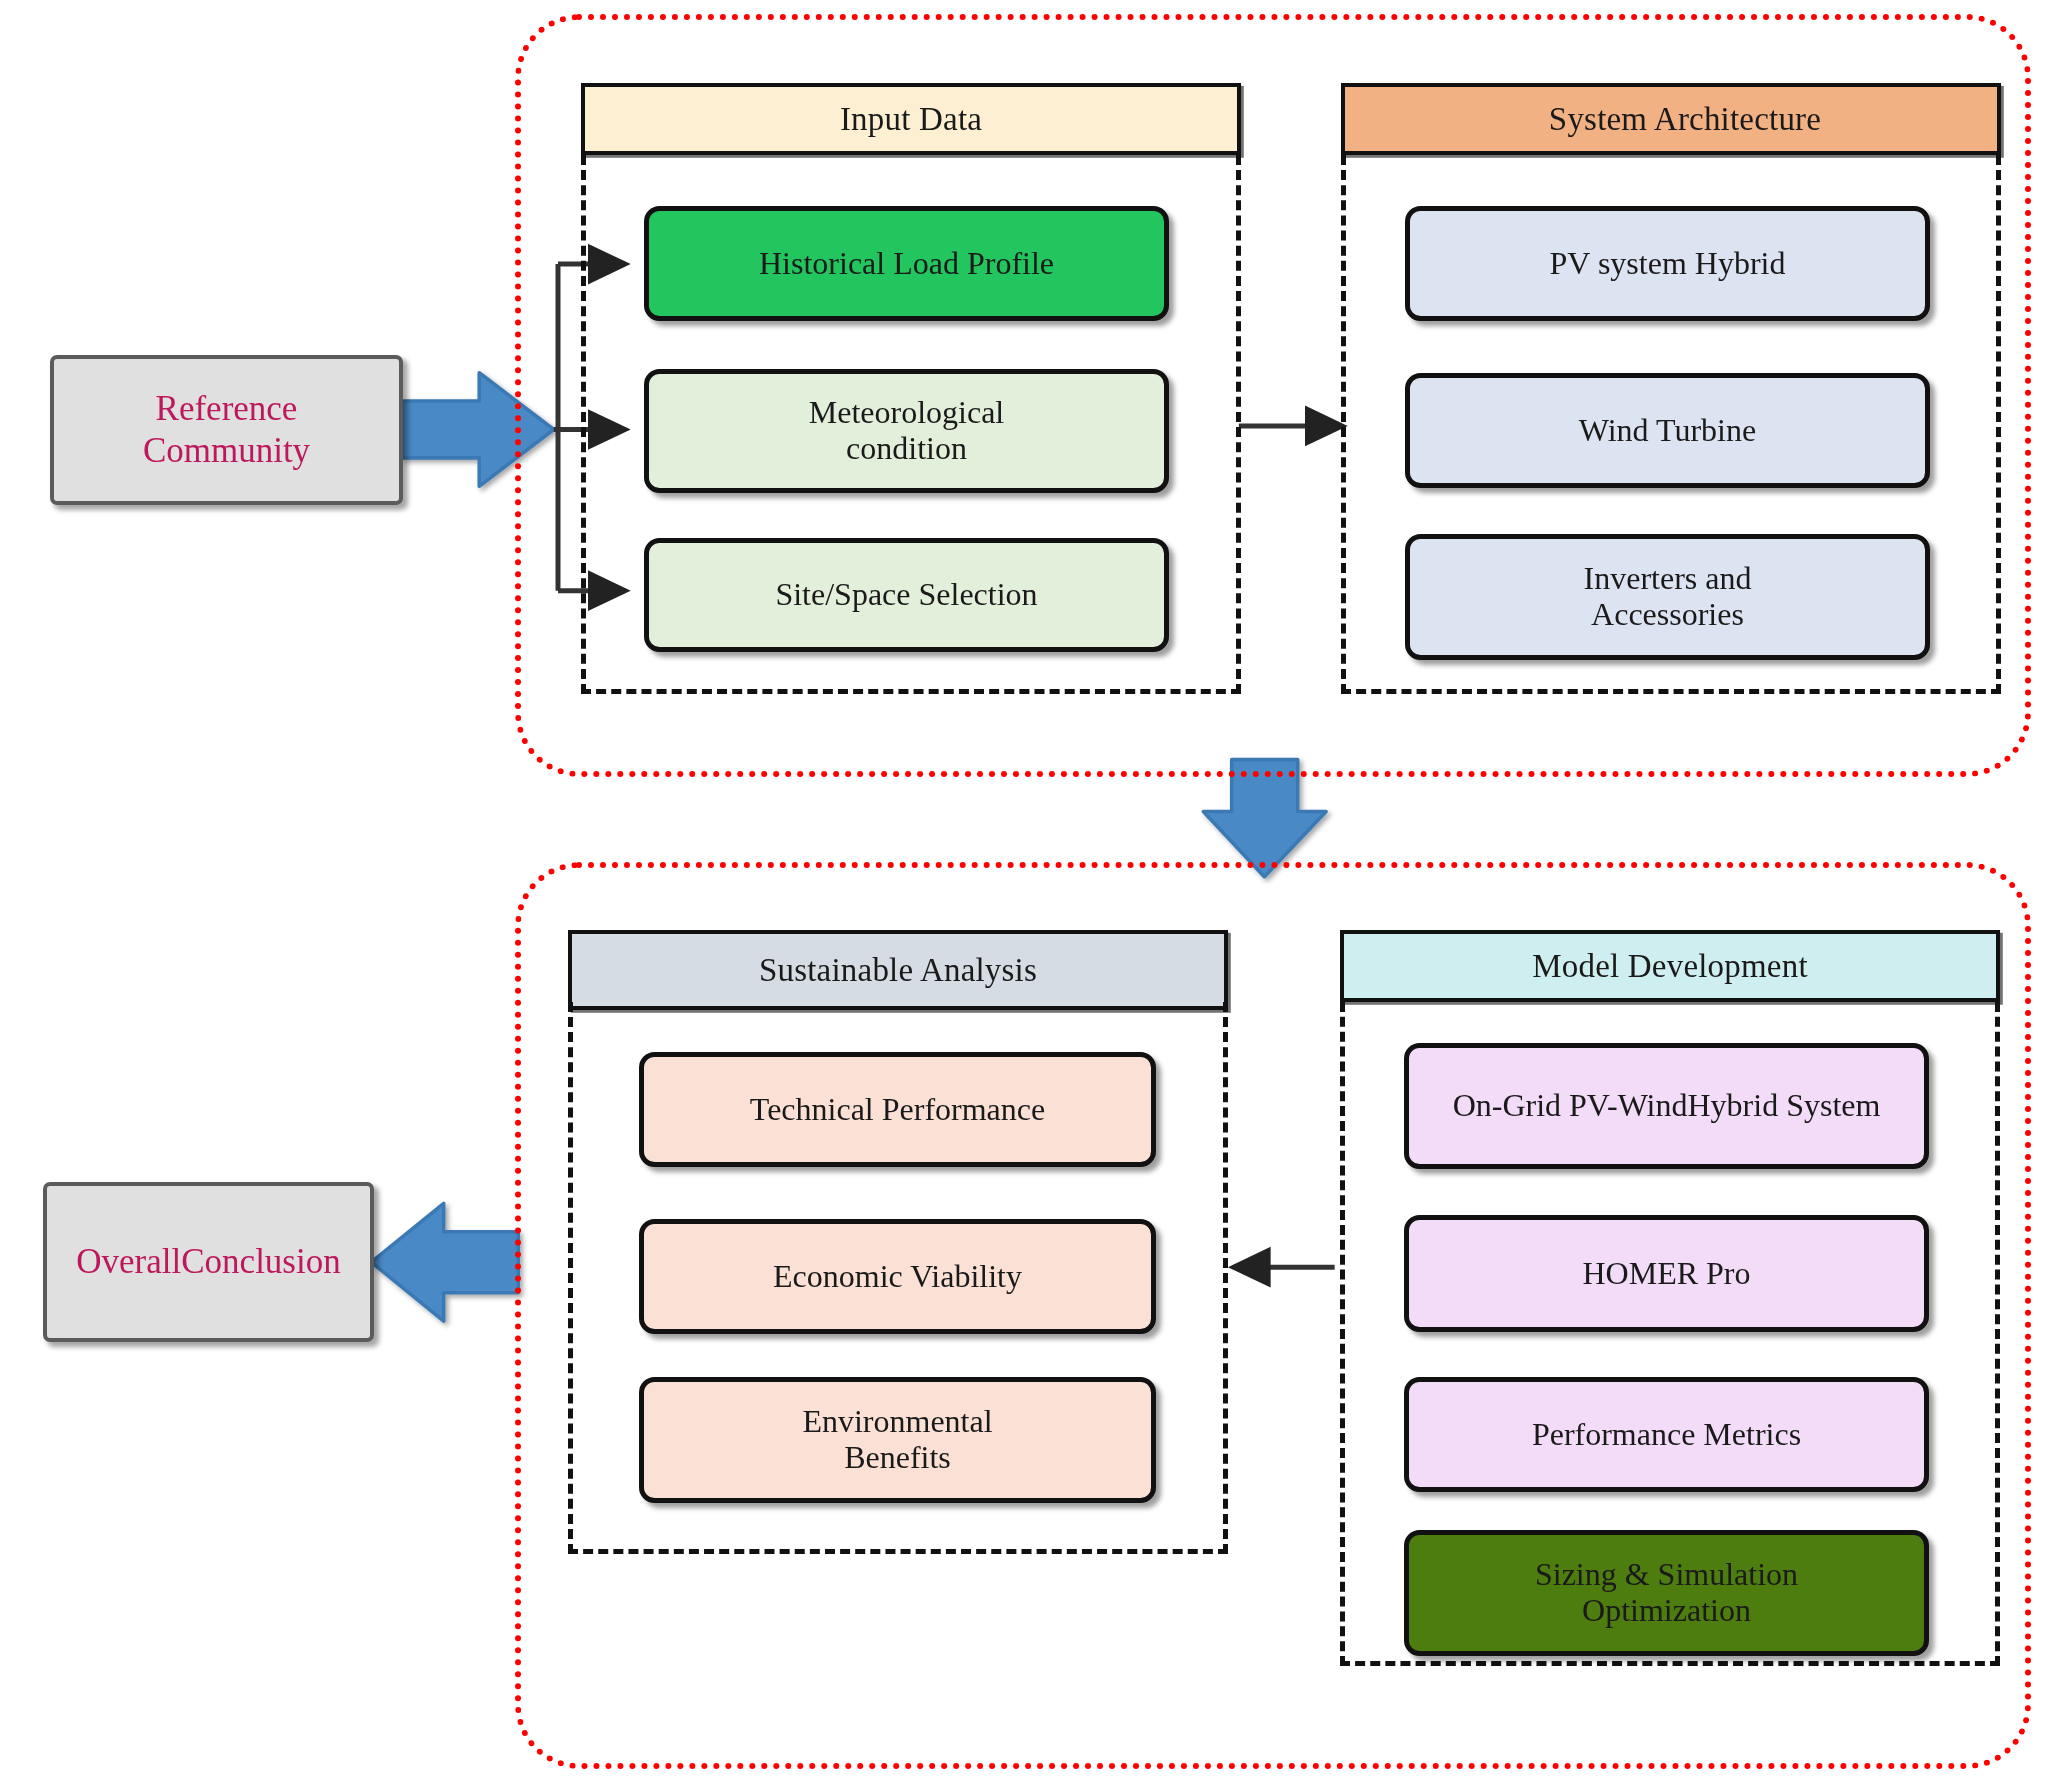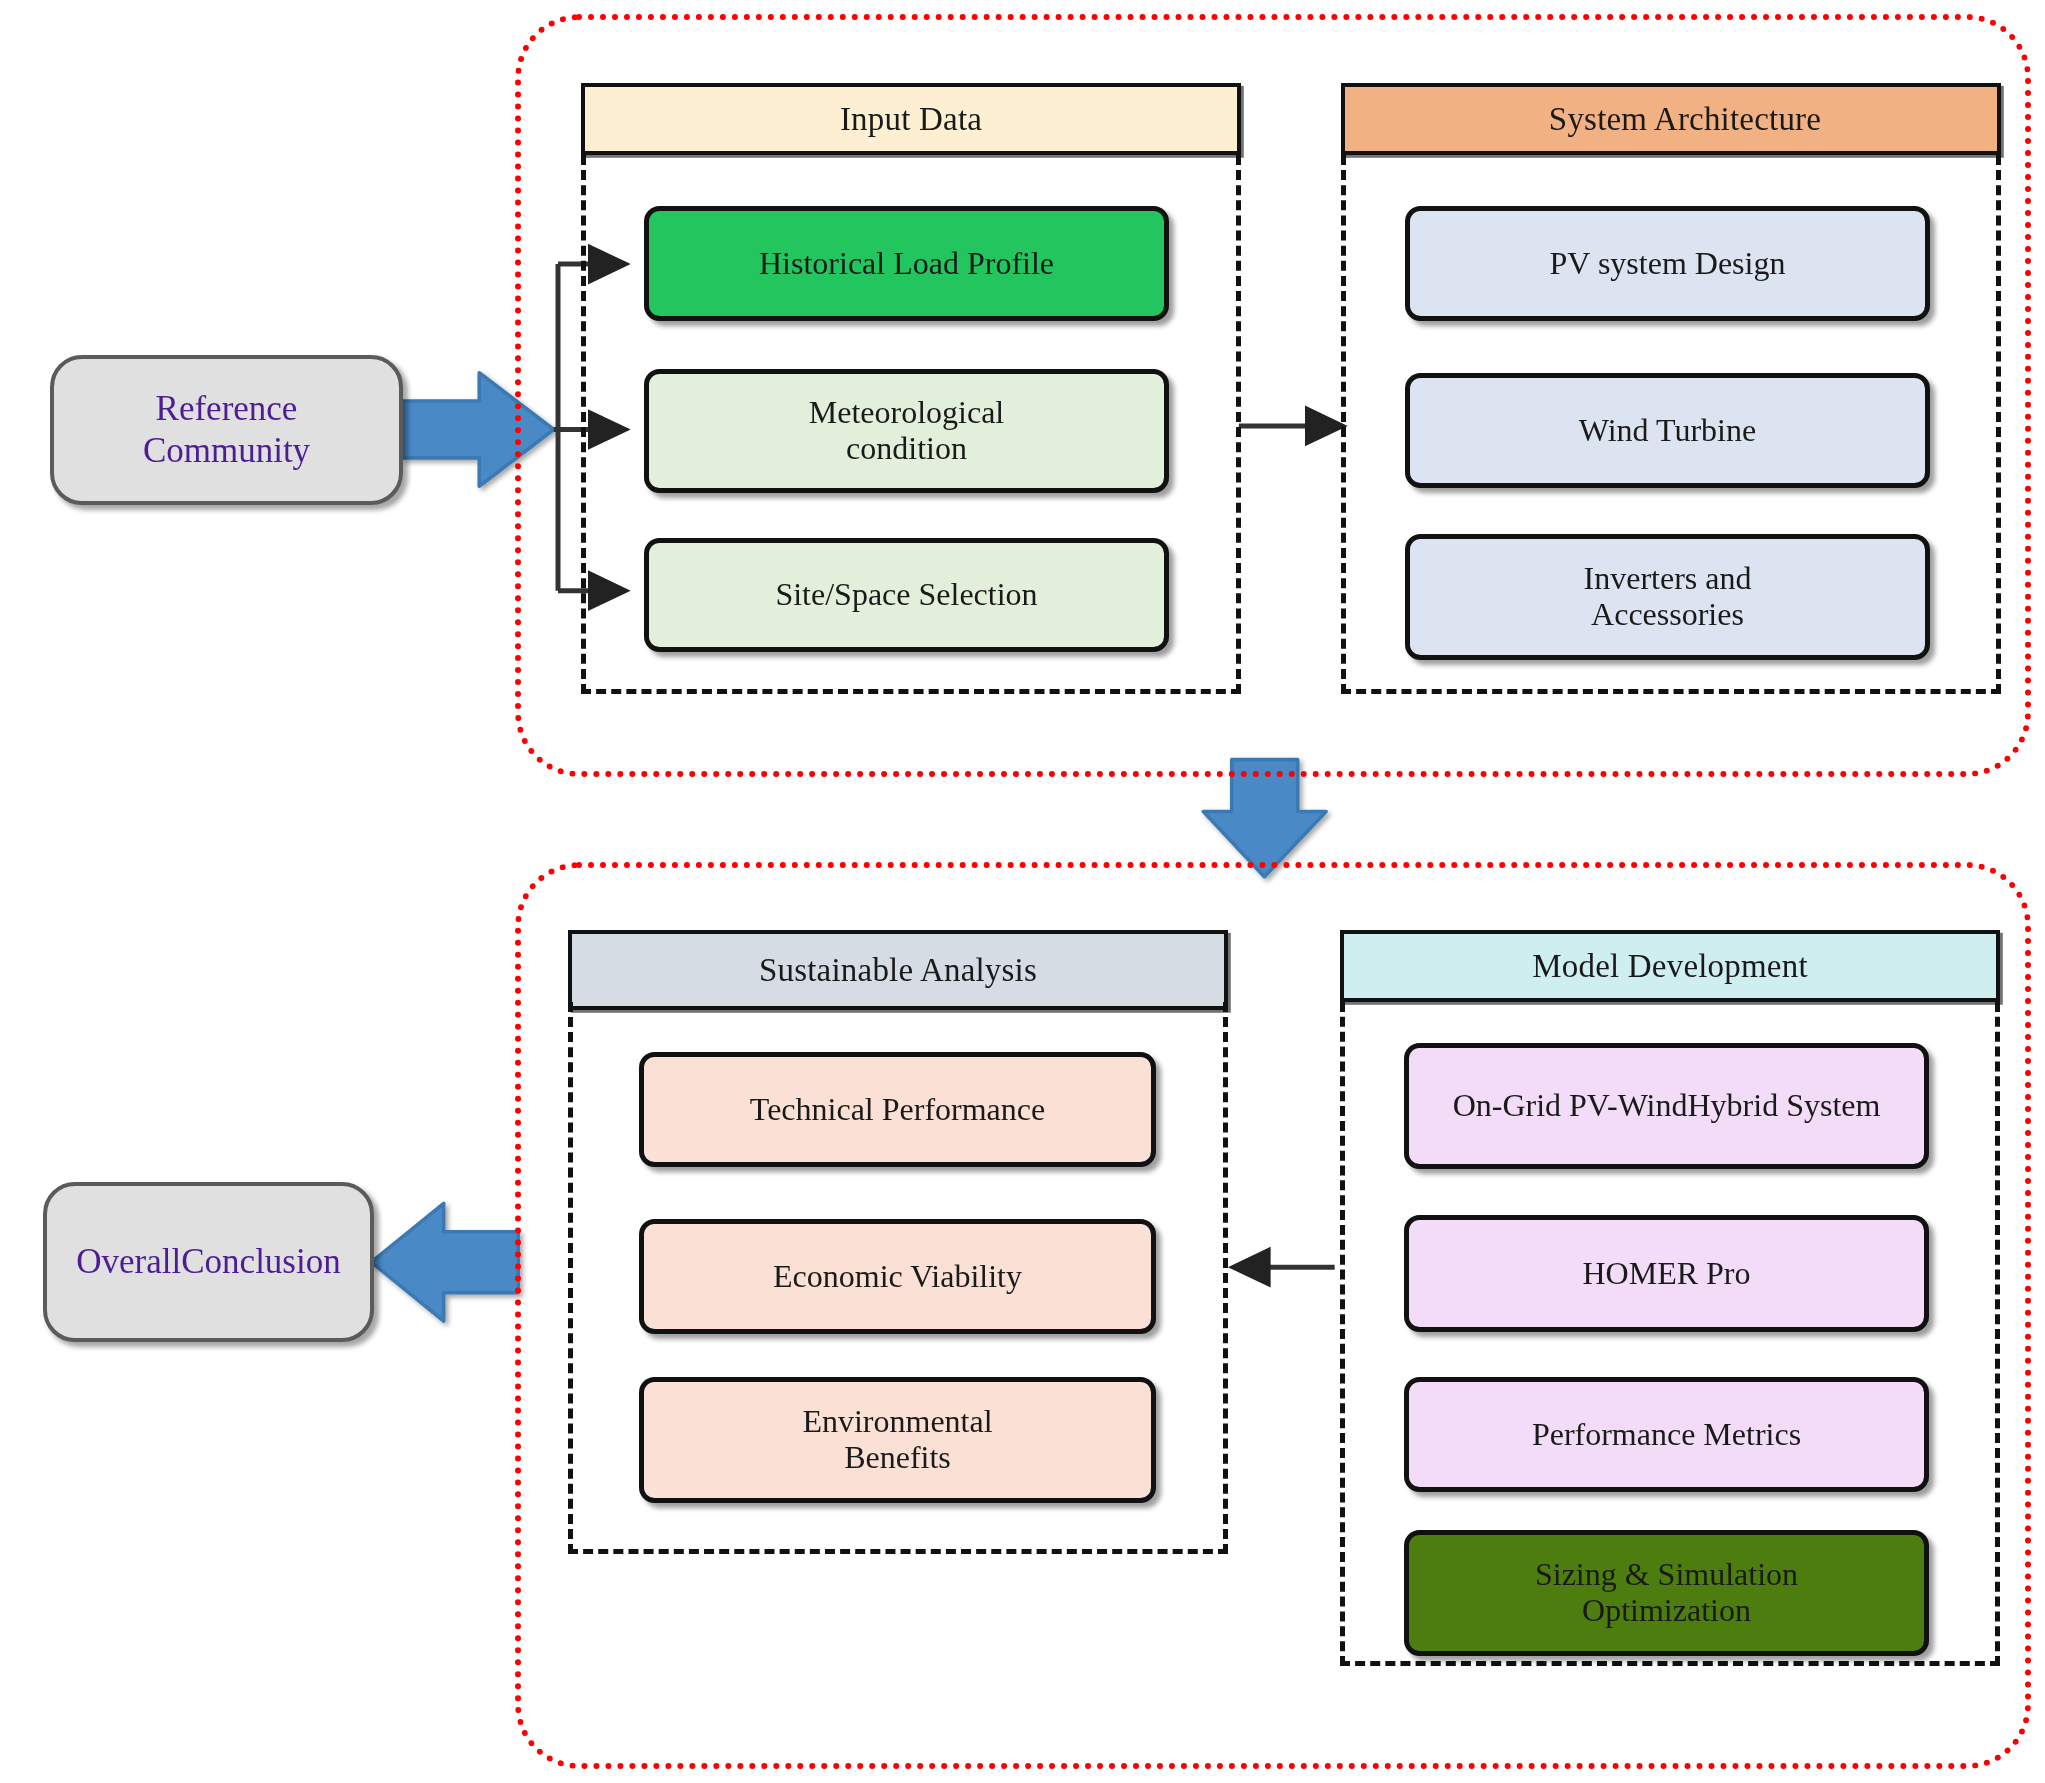--- a/index.html
+++ b/index.html
@@ -53,25 +53,25 @@
     padding:2.8px 8.5px;
     box-shadow:5px 5px 5px rgba(0,0,0,.38);
   }
 
   
   .term-box{
     position:absolute;
     box-sizing:border-box;
     background:#E0E0E0;
     border:4.3px solid #5B5B5B;
-    border-radius:32px;
+    border-radius:7px;
     display:flex;align-items:center;justify-content:center;
     text-align:center;
     font-size:35px;line-height:1.2;
-    color:#4c1d95;
+    color:#be185d;
     box-shadow:4.3px 4.3px 5.7px rgba(0,0,0,.35);
   }
 
   
   #wires{position:absolute;left:0;top:0;width:2046px;height:1784px;pointer-events:none;}
 </style>
 </head>
 <body>
 
 <div id="stage">
@@ -153,21 +153,21 @@
   <div class="item-box" style="left:644px;top:538px;width:525px;height:114px;background:#E2EFDA;">
     <span>Site/Space Selection</span>
   </div>
 
   <div class="panel-header" style="left:1341px;top:83px;width:660px;height:72px;background:#F2B183;padding-left:28px;">
     <span>System Architecture</span>
   </div>
   <div class="dashed-panel" style="left:1341px;top:155px;width:660px;height:539px;"></div>
 
   <div class="item-box" style="left:1405px;top:206px;width:525px;height:115px;background:#DCE3F1;">
-    <span>PV system Design</span>
+    <span>PV system Hybrid</span>
   </div>
 
   <div class="item-box" style="left:1405px;top:373px;width:525px;height:115px;background:#DCE3F1;">
     <span>Wind Turbine</span>
   </div>
 
   <div class="item-box" style="left:1405px;top:534px;width:525px;height:126px;background:#DCE3F1;flex-direction:column;">
     <span>Inverters and</span>
     <span>Accessories</span>
   </div>

